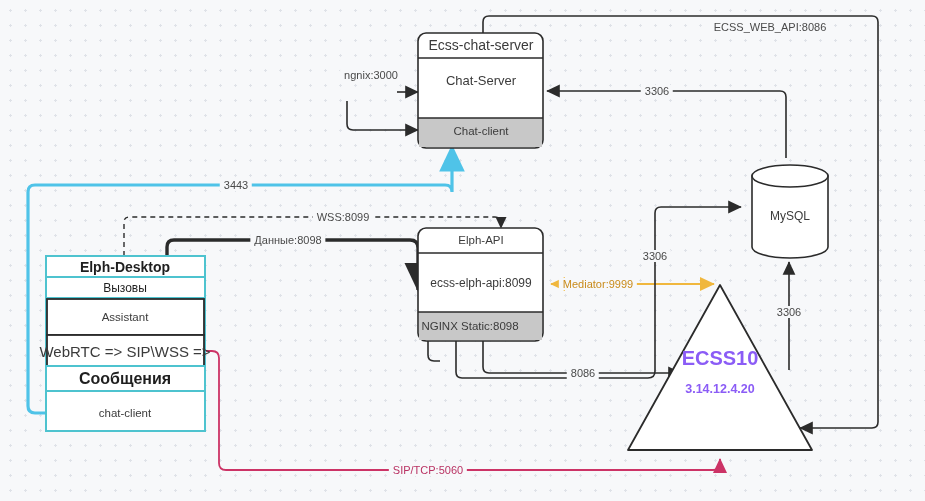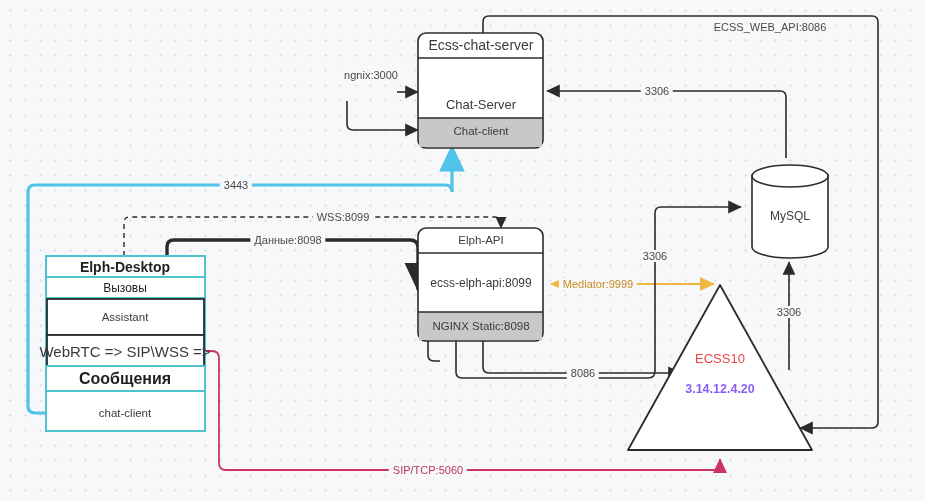--- a/index.html
+++ b/index.html
@@ -109,37 +109,37 @@
     <path d="M752,176 L752,247 A38,11 0 0 0 828,247 L828,176 Z" fill="#ffffff" stroke="#2b2b2b" stroke-width="1.6"></path>
     <ellipse cx="790" cy="176" rx="38" ry="11" fill="#ffffff" stroke="#2b2b2b" stroke-width="1.6"></ellipse>
   </g>
 
   <g>
     <path d="M720,285 L812,450 L628,450 Z" fill="#ffffff" stroke="#2b2b2b" stroke-width="1.8" stroke-linejoin="round"></path>
   </g>
 </svg>
 
 <div class="node-label ctr" style="left:481px;top:45px;font-size:14px;">Ecss-chat-server</div>
-<div class="node-label ctr" style="left:481px;top:104px;font-size:13px;">Chat-Server</div>
+<div class="node-label ctr" style="left:481px;top:80px;font-size:13px;">Chat-Server</div>
 <div class="node-label ctr" style="left:481px;top:131px;font-size:11.5px;">Chat-client</div>
 
 <div class="node-label ctr" style="left:481px;top:240px;font-size:11.5px;">Elph-API</div>
 <div class="node-label ctr" style="left:481px;top:283px;font-size:12px;">ecss-elph-api:8099</div>
-<div class="node-label ctr" style="left:481px;top:326px;font-size:11.5px;">NGINX Static:8098</div>
+<div class="node-label ctr" style="left:470px;top:326px;font-size:11.5px;">NGINX Static:8098</div>
 
 <div class="node-label ctr" style="left:125px;top:267px;font-size:14px;font-weight:bold;color:#1f1f1f;">Elph-Desktop</div>
 <div class="node-label ctr" style="left:125px;top:288px;font-size:12px;font-weight:normal;color:#1f1f1f;">Вызовы</div>
 <div class="node-label ctr" style="left:125px;top:317px;font-size:11.5px;">Assistant</div>
 <div class="node-label ctr" style="left:125px;top:351px;font-size:15px;">WebRTC =&gt; SIP\WSS =&gt;</div>
 <div class="node-label ctr" style="left:125px;top:379px;font-size:16px;font-weight:bold;color:#1f1f1f;">Сообщения</div>
 <div class="node-label ctr" style="left:125px;top:413px;font-size:11.5px;">chat-client</div>
 
 <div class="node-label ctr" style="left:790px;top:216px;font-size:12px;">MySQL</div>
 
-<div class="node-label ctr" style="left:720px;top:358px;font-size:13px;font-weight:normal;color:#ef4444;">ECSS10</div>
+<div class="node-label ctr" style="left:720px;top:358px;font-size:20px;font-weight:bold;color:#8b5cf6;">ECSS10</div>
 <div class="node-label ctr" style="left:720px;top:389px;font-size:12.5px;font-weight:bold;color:#8b5cf6;">3.14.12.4.20</div>
 
 <div class="edge-label" style="left:757px;top:27px;margin-left:13px;">ECSS_WEB_API:8086</div>
 <div class="edge-label" style="left:371px;top:75px;">ngnix:3000</div>
 <div class="edge-label" style="left:657px;top:91px;">3306</div>
 <div class="edge-label" style="left:236px;top:185px;">3443</div>
 <div class="edge-label" style="left:343px;top:217px;">WSS:8099</div>
 <div class="edge-label" style="left:288px;top:240px;">Данные:8098</div>
 <div class="edge-label amber" style="left:598px;top:284px;">Mediator:9999</div>
 <div class="edge-label" style="left:655px;top:256px;">3306</div>

